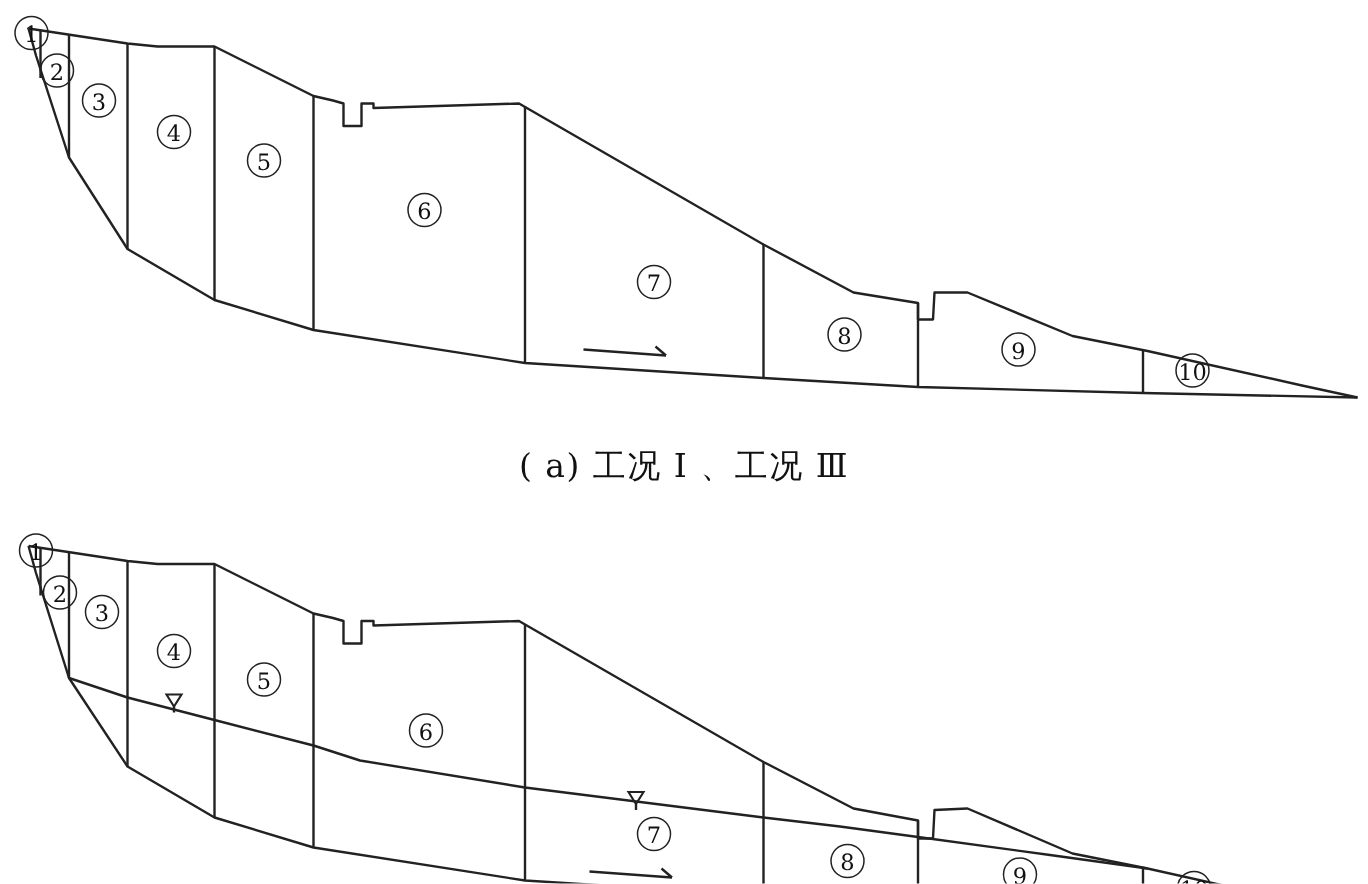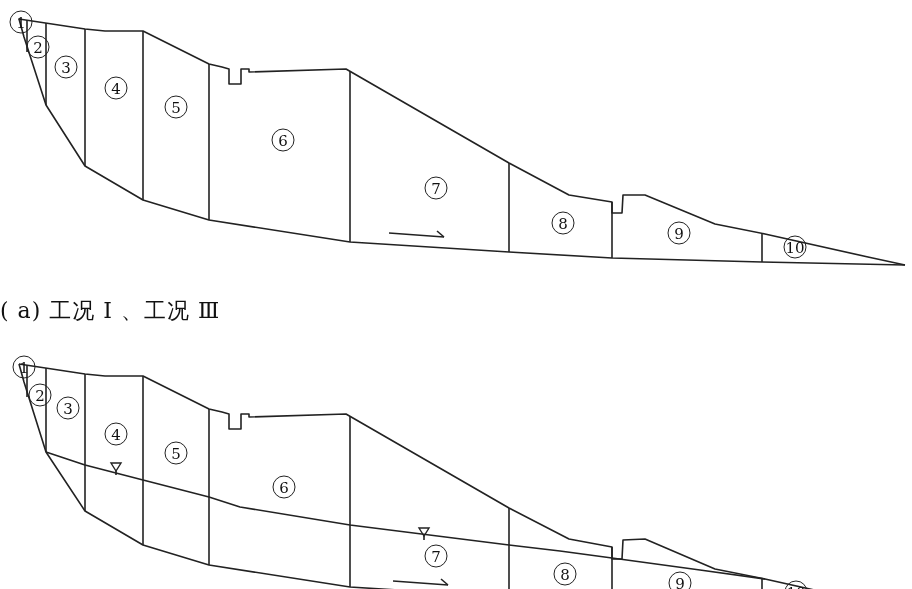--- a/index.html
+++ b/index.html
@@ -4,21 +4,21 @@
   <style>
     html, body { margin: 0; padding: 0; background: #ffffff; }
     body { width: 912px; height: 589px; overflow: hidden; position: relative; font-family: "DejaVu Serif", serif; }
     .fig { position: absolute; left: 0; }
     #fig-a { top: 0; }
     #fig-b { top: 345px; }
     svg { display: block; }
     .ln { fill: none; stroke: #222; stroke-width: 1.6; stroke-linejoin: round; }
     .circ { fill: #fff; fill-opacity: 0; stroke: #222; stroke-width: 1; }
     .num { font-family: "DejaVu Serif", serif; font-size: 15px; fill: #111; text-anchor: middle; dominant-baseline: central; }
-    .caption { position: absolute; top: 296px; left: 0; width: 912px; font-family: "DejaVu Serif", serif; font-size: 22px; color: #111; letter-spacing: 1px; }
+    .caption { position: absolute; top: 296px; left: 0; width: 912px; text-align: center; font-family: "DejaVu Serif", serif; font-size: 22px; color: #111; letter-spacing: 1px; }
   </style>
 </head>
 <body>
 
 <div class="fig" id="fig-a">
   <svg width="912" height="290" viewBox="0 0 912 290">
 
     <polyline class="ln" points="19,19 85,29 105,31 143,31 209,64 222,67 229,69 229,84 241,84 241,69 249,69 249,72 346,69 509,163 569,195 612,202 612,213 622,213 623,195 645,195 715,224 765,234 868,257 905,265"></polyline>
 
     <polyline class="ln" points="19,19 24,37 46,105 85,166 143,200 209,220 350,242 509,252 612,258 762,262 905,265"></polyline>

